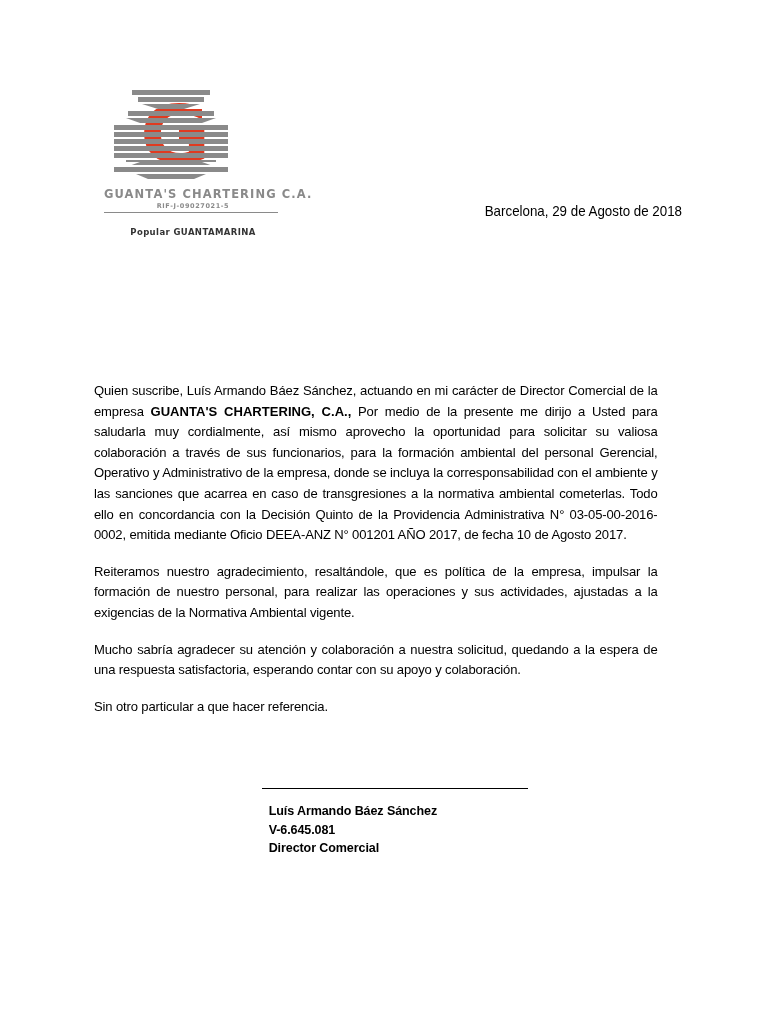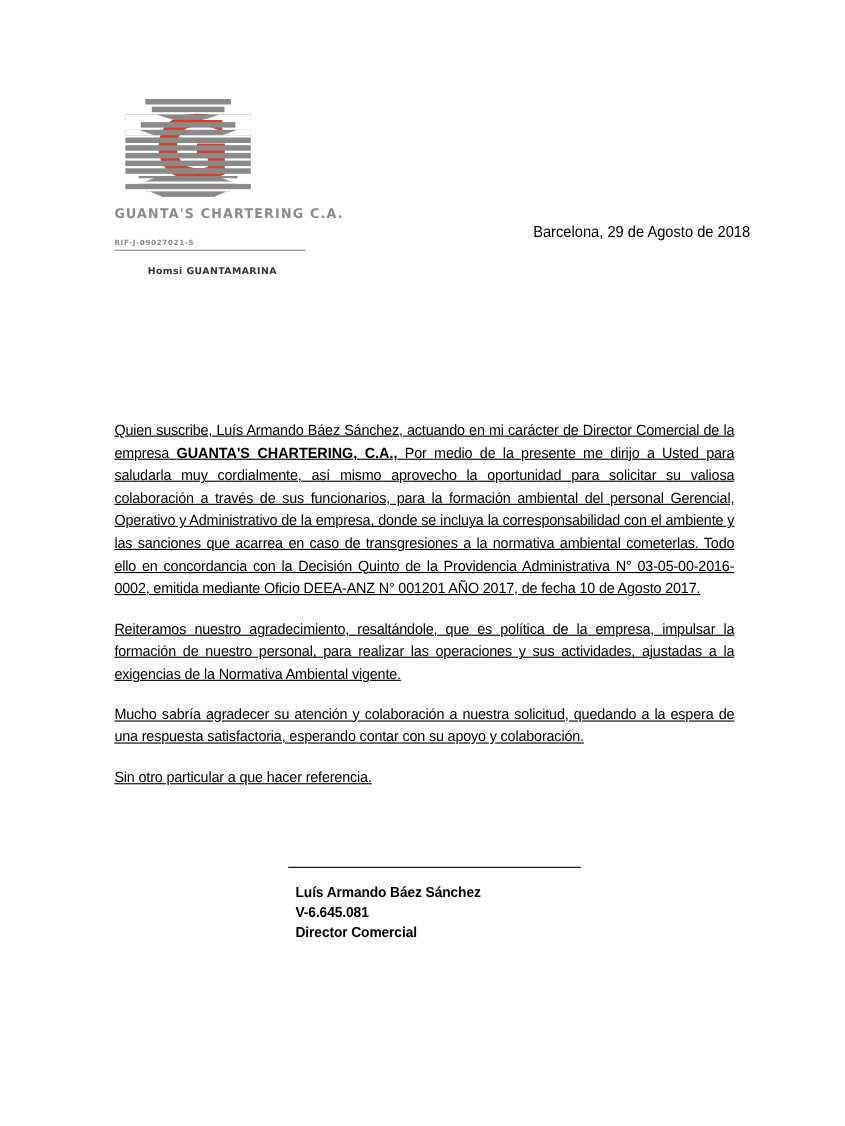--- a/index.html
+++ b/index.html
@@ -79,22 +79,23 @@
     width: 178px;
     margin-left: 0;
     transform: scaleY(1.05);
   }
   .logo-rif {
     font-family: "DejaVu Sans", sans-serif;
     font-weight: 700;
     font-size: 6.5px;
     letter-spacing: 0.6px;
     color: #8a8a8a;
+    text-align: center;
     width: 178px;
-    margin-top: 16px;
+    margin-top: 1px;
   }
   .logo-rule {
     width: 174px;
     height: 1px;
     background: #8a8a8a;
     margin-top: 2px;
   }
   .logo-muelle {
     margin-top: 14px;
     font-family: "DejaVu Sans", sans-serif;
@@ -132,24 +133,23 @@
     line-height: 23.5px;
     letter-spacing: -0.1px;
     transform: scaleX(0.94);
     transform-origin: left center;
     white-space: nowrap;
   }
 
   
   .body-copy {
     position: absolute;
-    left: 104px;
+    left: 94px;
     top: 381px;
     width: 578px;
-    text-decoration: underline;
   }
   .para {
     font-size: 13.4px;
     line-height: 20.6px;
     text-align: justify;
     text-justify: inter-word;
     margin: 0 0 16px 0;
     letter-spacing: -0.15px;
     transform: scaleX(0.975);
     transform-origin: left top;
@@ -219,21 +219,21 @@
           <path d="M116 79 h-12 l-14 -5 h26 z"></path>
           <path d="M2 86 h22 l12 5 H2 z"></path>
           <path d="M116 86 h-22 l-12 5 h34 z"></path>
         </g>
       </svg>
     </div>
 
     <div class="logo-name">GUANTA'S CHARTERING C.A.</div>
     <div class="logo-rif">RIF-J-09027021-5</div>
     <div class="logo-rule"></div>
-    <div class="logo-muelle">Homsi GUANTAMARINA</div>
+    <div class="logo-muelle">Popular GUANTAMARINA</div>
   </div>
 
   <div class="date-line">Barcelona, 29 de Agosto de 2018</div>
 
 
   <div class="body-copy">
 
     <p class="para"><span>Quien suscribe, Luís Armando Báez Sánchez, actuando en mi carácter de Director Comercial de la empresa </span><b>GUANTA'S CHARTERING, C.A.,</b><span> Por medio de la presente me dirijo a Usted para saludarla muy cordialmente, así mismo aprovecho la oportunidad para solicitar su valiosa colaboración a través de sus funcionarios, para la formación ambiental del personal Gerencial, Operativo y Administrativo de la empresa, donde se incluya la corresponsabilidad con el ambiente y las sanciones que acarrea en caso de transgresiones a la normativa ambiental cometerlas. Todo ello en concordancia con la Decisión Quinto de la Providencia Administrativa N° 03-05-00-2016-0002, emitida mediante Oficio  DEEA-ANZ N° 001201 AÑO 2017, de fecha 10 de Agosto 2017.</span></p>
 
     <p class="para">Reiteramos nuestro agradecimiento, resaltándole, que es política de la empresa, impulsar la formación de nuestro personal, para realizar las operaciones y sus actividades, ajustadas a la exigencias de la Normativa Ambiental vigente.</p>

